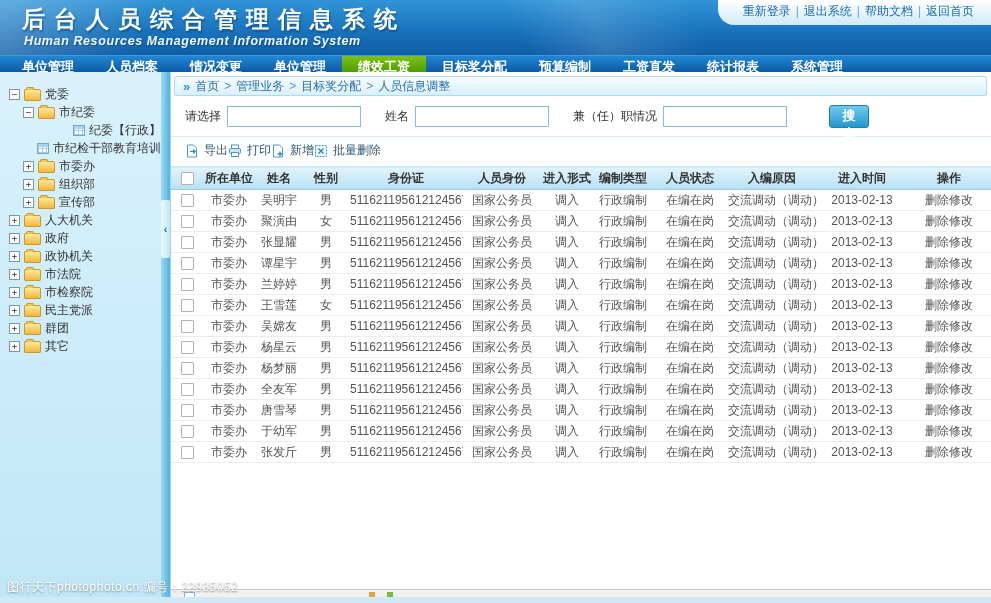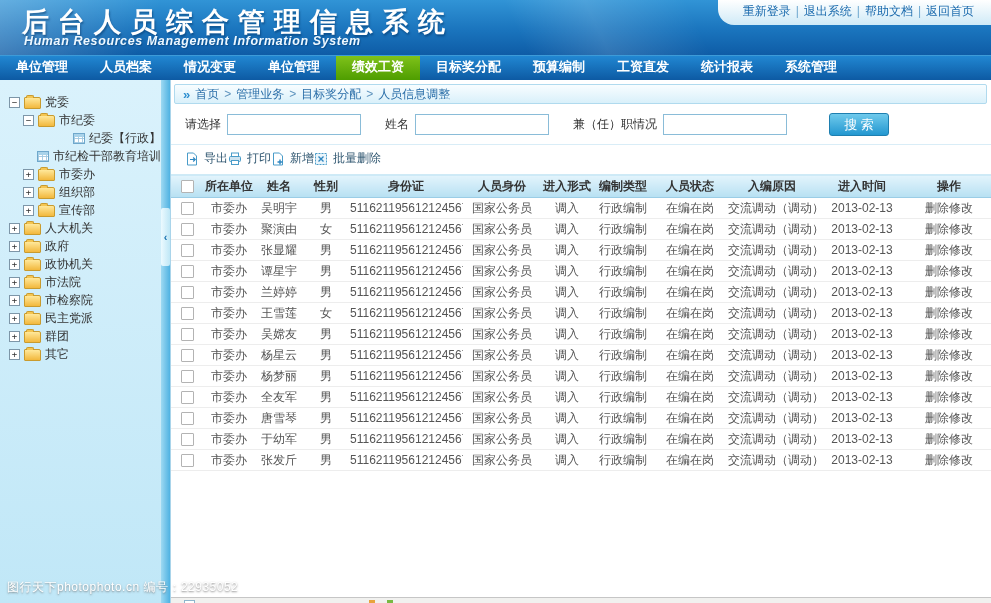--- a/index.html
+++ b/index.html
@@ -11,39 +11,39 @@
   
   header{
     height:55px;position:relative;
     background:
       linear-gradient(115deg, rgba(255,255,255,.25) 0%, rgba(255,255,255,0) 16%),
       linear-gradient(65deg, rgba(255,255,255,0) 52%, rgba(255,255,255,.14) 60%, rgba(255,255,255,0) 70%),
       linear-gradient(180deg,#3194d6 0%,#1a74bd 55%,#0e5ca6 100%);
   }
   .app-title{
     margin:0;position:absolute;left:22px;top:4px;
-    font-size:27px;font-weight:bold;letter-spacing:9px;color:#fff;
+    font-size:23px;font-weight:bold;letter-spacing:9px;color:#fff;
     text-shadow:1px 2px 2px rgba(0,50,100,.5);
   }
   .app-subtitle{
     position:absolute;left:24px;top:34px;
     font-size:12.5px;font-style:italic;font-weight:bold;color:#eef8ff;
     letter-spacing:.6px;text-shadow:1px 1px 1px rgba(0,50,100,.45);
   }
   .quick-links{
     position:absolute;right:0;top:0;
     background:linear-gradient(180deg,#ffffff,#cfeaf7);
     border-bottom-left-radius:16px;
     padding:3px 14px 5px 22px;font-size:12px;color:#1a6aad;white-space:nowrap;
   }
   .quick-links a{color:#1a6aad;text-decoration:none;margin:12px 3px;cursor:pointer}
   .quick-links .sep{color:#6ea7cf;margin:0 2px}
   
   nav{
-    height:25px;display:flex;align-items:stretch;
+    height:17px;display:flex;align-items:stretch;padding-left:6px;
     background:linear-gradient(180deg,#2187d2,#0d5aa3);
     border-top:1px solid #3d9bd8;box-sizing:border-box;
   }
   .nav-item{
     color:#fff;font-size:13px;font-weight:bold;line-height:22px;
     padding:0 16px;text-decoration:none;cursor:pointer;white-space:nowrap;
   }
   .nav-item.active{background:linear-gradient(180deg,#7fc21a,#4e9d00)}
   
   .body{display:flex;height:525px;position:relative}
@@ -96,24 +96,24 @@
     font-size:12px;color:#2a6ea8;display:flex;align-items:center;gap:5px;
   }
   .breadcrumb .arrow{color:#2e8fd0;font-weight:bold;font-size:13px}
   .crumb{cursor:pointer}
   .crumb-sep{color:#5d93bd}
   .filters{display:flex;align-items:center;padding:9px 10px 8px 14px;font-size:12px;color:#333}
   .filters label{margin-right:6px;white-space:nowrap}
   .filters input{width:128px;height:17px;border:1px solid #8abcd8;margin-right:24px;background:#fff;box-sizing:content-box}
   .filters input.short{width:118px;margin-right:0}
   .search-btn{
-    width:60px;height:23px;margin-left:42px;cursor:pointer;
+    width:40px;height:23px;margin-left:42px;cursor:pointer;
     background:linear-gradient(180deg,#6fcaec,#2397d0);
     border:1px solid #1e7fb0;border-radius:3px;
-    color:#fff;font-size:13px;font-weight:normal;font-family:inherit;
+    color:#fff;font-size:13px;font-weight:bold;font-family:inherit;
   }
   .toolbar{border-top:1px solid #d9edf7;display:flex;align-items:center;padding:5px 0 5px 14px}
   .tool-btn{display:inline-flex;align-items:center;gap:5px;font-size:12px;color:#2f5670;cursor:pointer;background:none;border:none;padding:0;font-family:inherit}
   .tool-btn svg{display:block}
   
   table{width:100%;border-collapse:collapse;table-layout:fixed;font-size:12px;margin-top:2px}
   thead th{
     height:20px;font-weight:bold;color:#333;font-size:12px;
     background:linear-gradient(180deg,#e3f4fc,#b7e0f2);
     border-top:1px solid #cfeaf6;border-bottom:1px solid #9bcde6;

